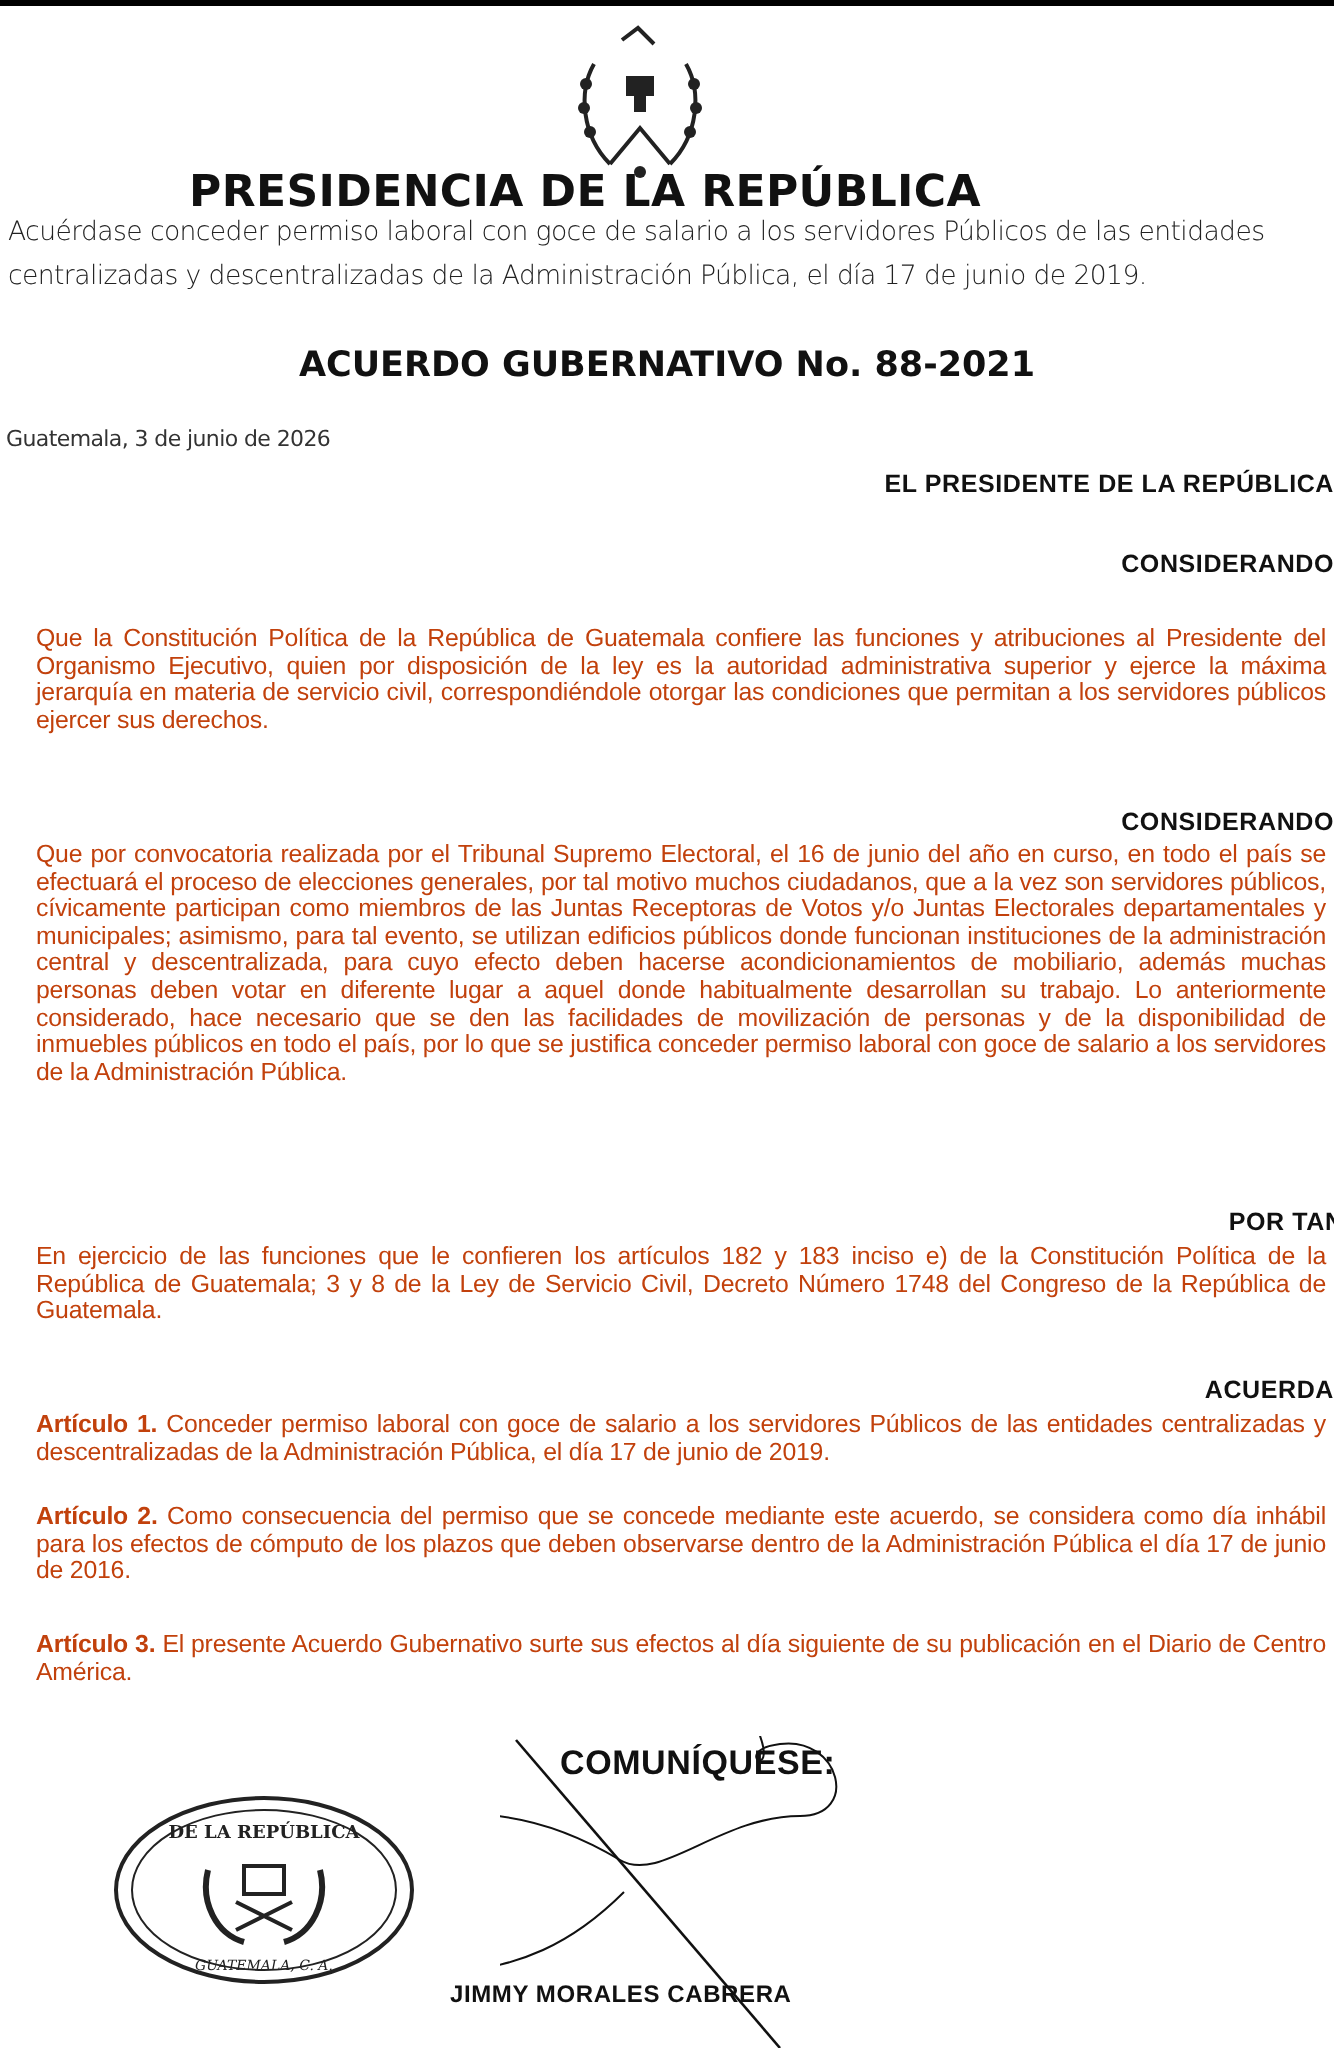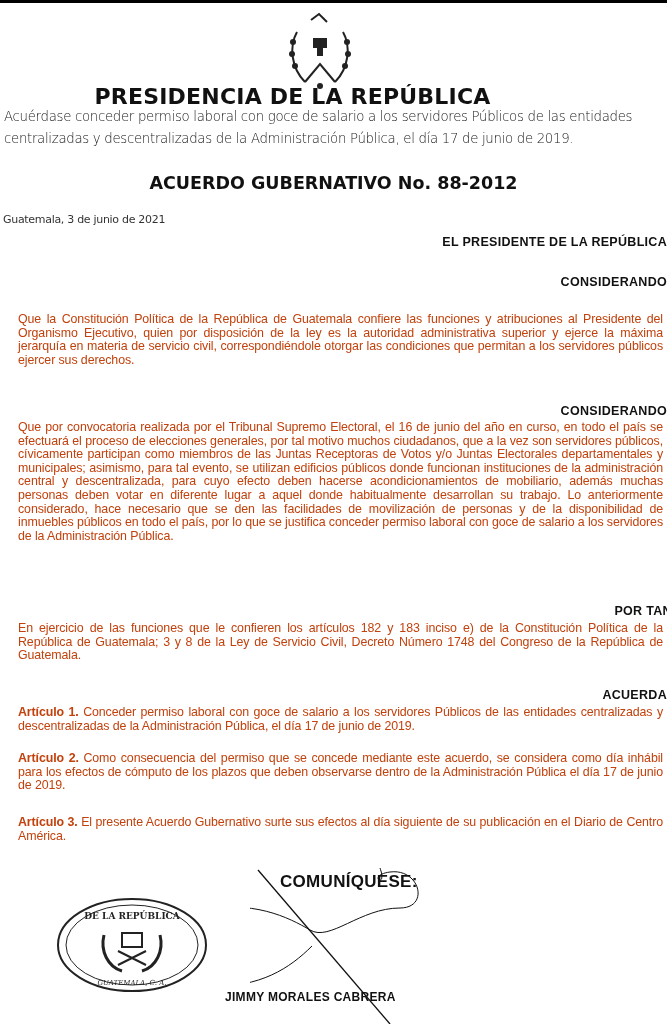--- a/index.html
+++ b/index.html
@@ -47,41 +47,41 @@
     <circle cx="37" cy="74" r="3"></circle>
   </g>
 </svg>
 
 <div class="title">PRESIDENCIA DE LA REPÚBLICA</div>
 <div class="summary">
   <div>Acuérdase conceder permiso laboral con goce de salario a los servidores Públicos de las entidades</div>
   <div>centralizadas y descentralizadas de la Administración Pública, el día 17 de junio de 2019.</div>
 </div>
 
-<div class="acuerdo-no">ACUERDO GUBERNATIVO No. 88-2012</div>
-<div class="place-date">Guatemala, 3 de junio de 2021</div>
+<div class="acuerdo-no">ACUERDO GUBERNATIVO No. 88-2021</div>
+<div class="place-date">Guatemala, 3 de junio de 2026</div>
 <div class="heading" style="top:235px;">EL PRESIDENTE DE LA REPÚBLICA</div>
 
 <div class="heading" style="top:275px;">CONSIDERANDO</div>
 <div class="para" style="top:313px;">Que la Constitución Política de la República de Guatemala confiere las funciones y atribuciones al Presidente del Organismo Ejecutivo, quien por disposición de la ley es la autoridad administrativa superior y ejerce la máxima jerarquía en materia de servicio civil, correspondiéndole otorgar las condiciones que permitan a los servidores públicos ejercer sus derechos.</div>
 
 <div class="heading" style="top:404px;">CONSIDERANDO</div>
 <div class="para" style="top:421px;">Que por convocatoria realizada por el Tribunal Supremo Electoral, el 16 de junio del año en curso, en todo el país se efectuará el proceso de elecciones generales, por tal motivo muchos ciudadanos, que a la vez son servidores públicos, cívicamente participan como miembros de las Juntas Receptoras de Votos y/o Juntas Electorales departamentales y municipales; asimismo, para tal evento, se utilizan edificios públicos donde funcionan instituciones de la administración central y descentralizada, para cuyo efecto deben hacerse acondicionamientos de mobiliario, además muchas personas deben votar en diferente lugar a aquel donde habitualmente desarrollan su trabajo. Lo anteriormente considerado, hace necesario que se den las facilidades de movilización de personas y de la disponibilidad de inmuebles públicos en todo el país, por lo que se justifica conceder permiso laboral con goce de salario a los servidores de la Administración Pública.</div>
 
 <div class="heading" style="top:604px;padding-left:27px;">POR TANTO:</div>
 <div class="para" style="top:622px;">En ejercicio de las funciones que le confieren los artículos 182 y 183 inciso e) de la Constitución Política de la República de Guatemala; 3 y 8 de la Ley de Servicio Civil, Decreto Número 1748 del Congreso de la República de Guatemala.</div>
 
 <div class="heading" style="top:688px;">ACUERDA</div>
 <div class="para" style="top:706px;">
   <b>Artículo 1.</b>
   <span>Conceder permiso laboral con goce de salario a los servidores Públicos de las entidades centralizadas y descentralizadas de la Administración Pública, el día 17 de junio de 2019.</span>
 </div>
 <div class="para" style="top:752px;">
   <b>Artículo 2.</b>
-  <span>Como consecuencia del permiso que se concede mediante este acuerdo, se considera como día inhábil para los efectos de cómputo de los plazos que deben observarse dentro de la Administración Pública el día 17 de junio de 2019.</span>
+  <span>Como consecuencia del permiso que se concede mediante este acuerdo, se considera como día inhábil para los efectos de cómputo de los plazos que deben observarse dentro de la Administración Pública el día 17 de junio de 2016.</span>
 </div>
 <div class="para" style="top:816px;">
   <b>Artículo 3.</b>
   <span>El presente Acuerdo Gubernativo surte sus efectos al día siguiente de su publicación en el Diario de Centro América.</span>
 </div>
 
 <svg class="seal" viewBox="0 0 165 100">
   <ellipse cx="80" cy="50" rx="74" ry="46" fill="none" stroke="#222" stroke-width="2"></ellipse>
   <ellipse cx="80" cy="50" rx="66" ry="40" fill="none" stroke="#222" stroke-width="1"></ellipse>
   <path d="M52 40 C48 56 56 72 70 76 M108 40 C112 56 104 72 90 76" fill="none" stroke="#222" stroke-width="3"></path>

